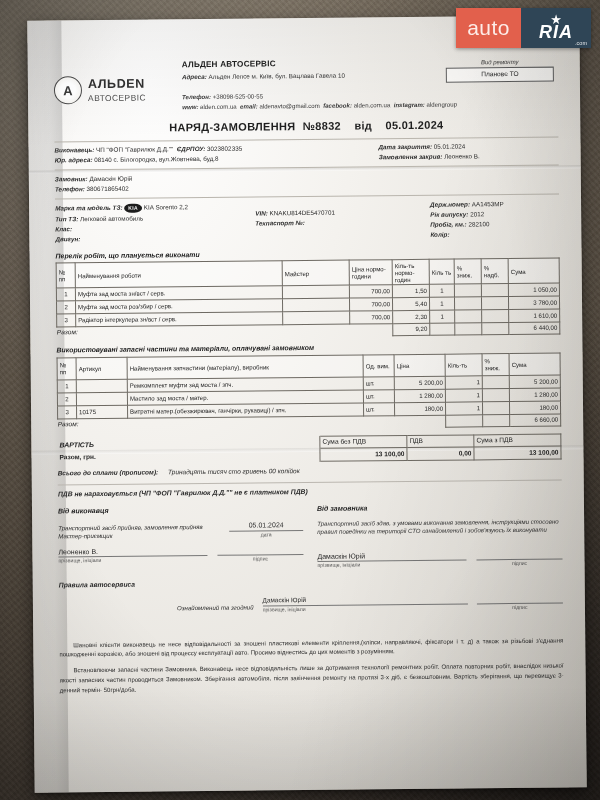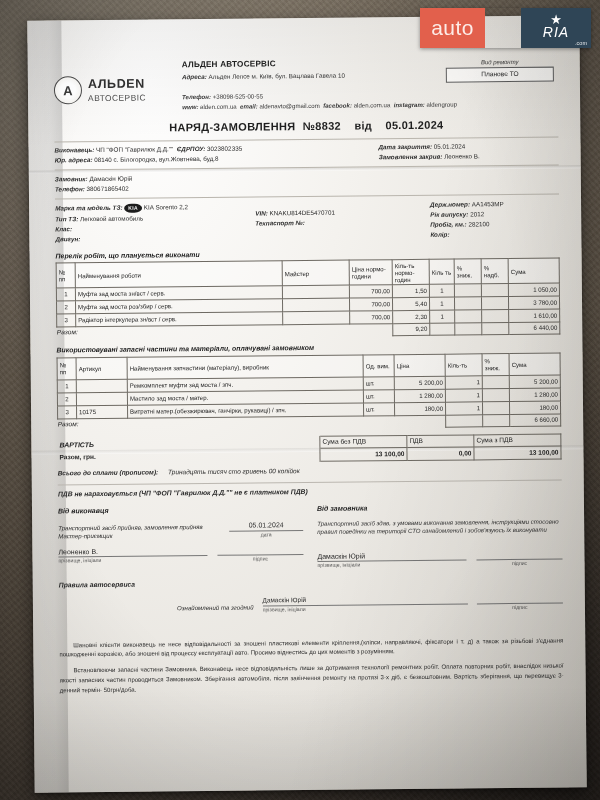--- a/index.html
+++ b/index.html
@@ -138,27 +138,27 @@
   .agree{display:flex;gap:9px;align-items:flex-end;padding-left:118px;}
   .agree .q{font-size:6.1px;font-style:italic;padding-bottom:2px;}
   .agree .nm2{flex:1;}
 
   
   .fine{margin-top:26px;font-size:6.05px;line-height:1.6;text-align:justify;color:#2e2e2e;}
   .fine p{margin:0 0 6px;text-indent:14px;}
 
   
   .wm{position:absolute;right:9px;top:8px;display:flex;height:40px;z-index:9;
-      box-shadow:0 1px 4px rgba(0,0,0,.4);gap:36px;}
+      box-shadow:0 1px 4px rgba(0,0,0,.4);}
   .wm .auto{background:#e2604c;color:#fdece8;font-size:21px;letter-spacing:.5px;
             padding:0 11px;display:flex;align-items:center;}
   .wm .ria{background:#2f4556;color:#fff;padding:0 8px;display:flex;flex-direction:column;
            align-items:center;justify-content:center;position:relative;min-width:54px;}
   .wm .ria .star{font-size:13px;line-height:8px;margin-bottom:-1px;}
-  .wm .ria .t{font-size:14px;font-weight:normal;font-style:italic;letter-spacing:1px;line-height:18px;}
+  .wm .ria .t{font-size:18px;font-weight:bold;font-style:italic;letter-spacing:1px;line-height:18px;}
   .wm .ria .com{position:absolute;right:4px;bottom:2px;font-size:5.5px;opacity:.85;}
 
   
   .scan{position:absolute;inset:0;pointer-events:none;z-index:8;
         background:
           linear-gradient(105deg, rgba(0,0,0,0) 60%, rgba(0,0,0,.10) 100%),
           radial-gradient(ellipse at 45% 40%, rgba(0,0,0,0) 55%, rgba(0,0,0,.13) 100%);
   }
 </style>
 </head>

